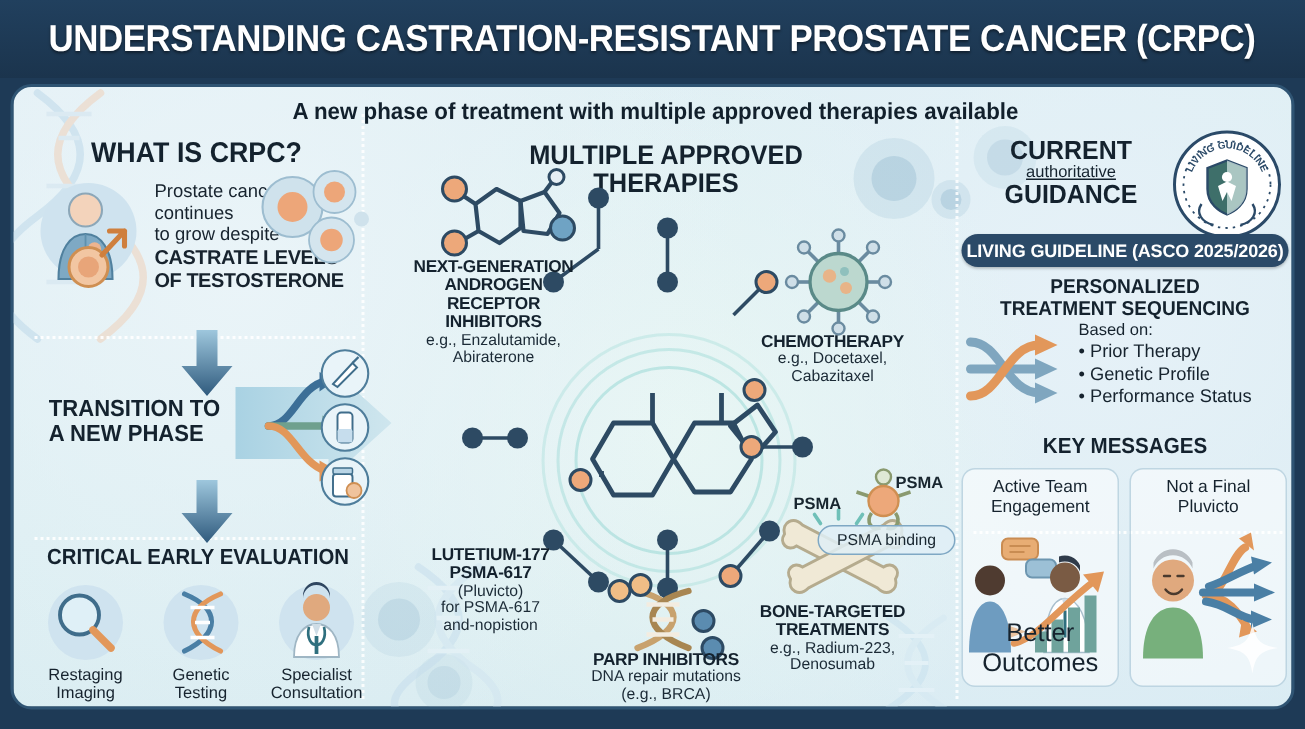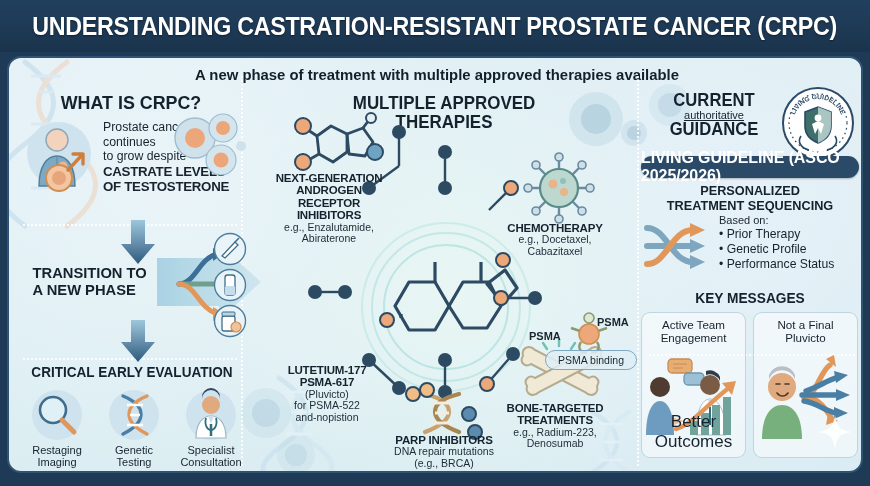--- a/index.html
+++ b/index.html
@@ -121,21 +121,21 @@
   .cur-title { position:absolute; left: 0px; top: 0px; width: 150px; text-align:center;
                line-height: 1.02; }
   .cur-title .l1 { font-size: 17.5px; font-weight:bold; color:#14222e; transform: scaleX(.95); display:block;}
   .cur-title .l2 { font-size: 11px; color:#14222e; display:block;text-decoration:underline; }
   .cur-title .l3 { font-size: 17.5px; font-weight:bold; color:#14222e; transform: scaleX(.95); display:block;}
   .seal { position:absolute; left: 142px; top: -6px; width: 74px; height: 74px; }
 
   .lg-badge {
     position:absolute; left: 2px; top: 64px; width: 218px; height: 22px;
     background:#2b4a68; border-radius: 11px; color:#fff;
-    font-size: 16px; font-weight: bold; letter-spacing:-0.1px;
+    font-size: 12px; font-weight: bold; letter-spacing:-0.1px;
     display:flex; align-items:center; justify-content:center;
     box-shadow: 0 1px 2px rgba(0,0,0,.25);
   }
   .pts-title { position:absolute; left: 0; top: 92px; width: 222px; text-align:center;
                font-size: 13.4px; font-weight:bold; color:#14222e; line-height:1.1;
                transform: scaleX(.95); }
   .pts-ico { position:absolute; left: 4px; top: 126px; width: 72px; height: 56px; }
   .pts-list { position:absolute; left: 80px; top: 122px; width: 142px;
               font-size: 12.2px; color:#16232e; line-height: 1.22; }
   .pts-list .hd { font-size: 11px; }
@@ -448,21 +448,21 @@
         </div>
       </div>
 
       <div class="lbl-lutetium">
         <div class="item-title">
           <div>LUTETIUM-177</div>
           <div>PSMA-617</div>
         </div>
         <div class="item-sub">
           <div>(Pluvicto)</div>
-          <div>for PSMA-522</div>
+          <div>for PSMA-617</div>
           <div>and-nopistion</div>
         </div>
       </div>
 
       <svg style="position:absolute;left:152px;top:296px;" width="82" height="50" viewBox="0 0 82 50">
         <g fill="none" stroke-width="4.2" stroke-linecap="round">
           <path d="M24 6 C56 14 56 32 24 44" stroke="#c8a26e"></path>
           <path d="M58 6 C26 14 26 32 58 44" stroke="#a88652"></path>
         </g>
         <g stroke="#f3ece0" stroke-width="3">

